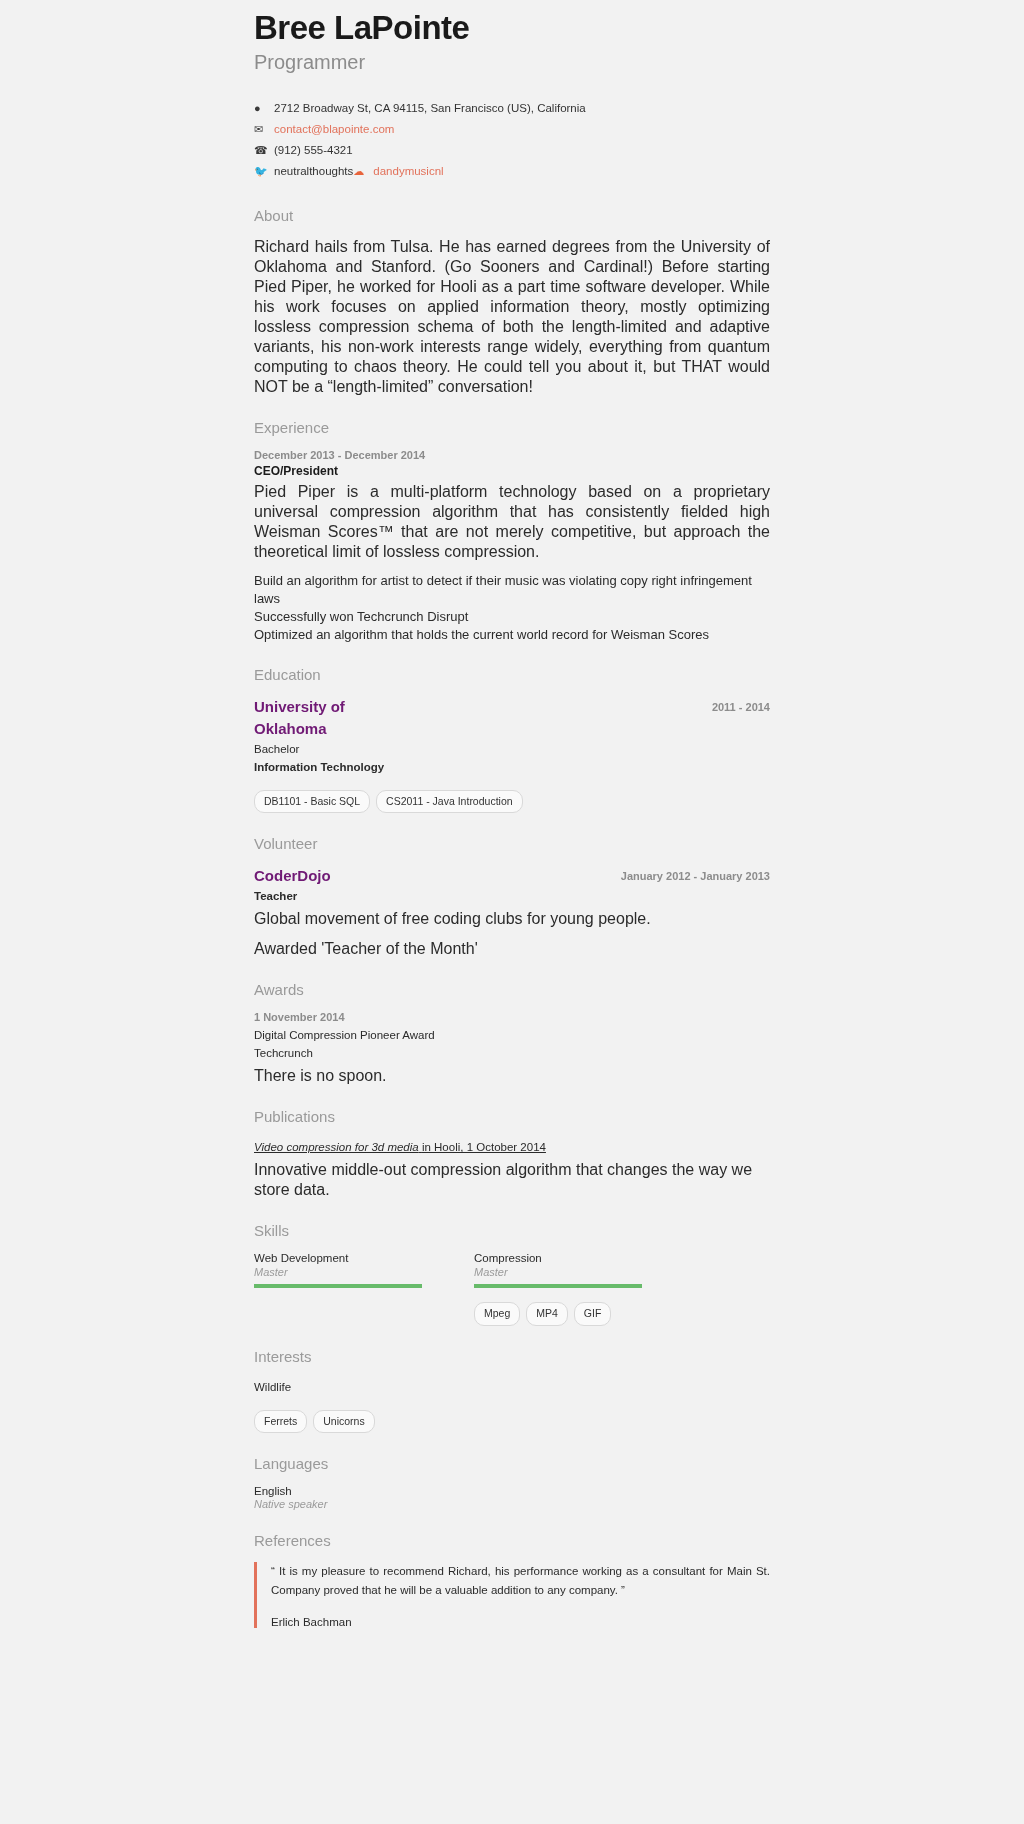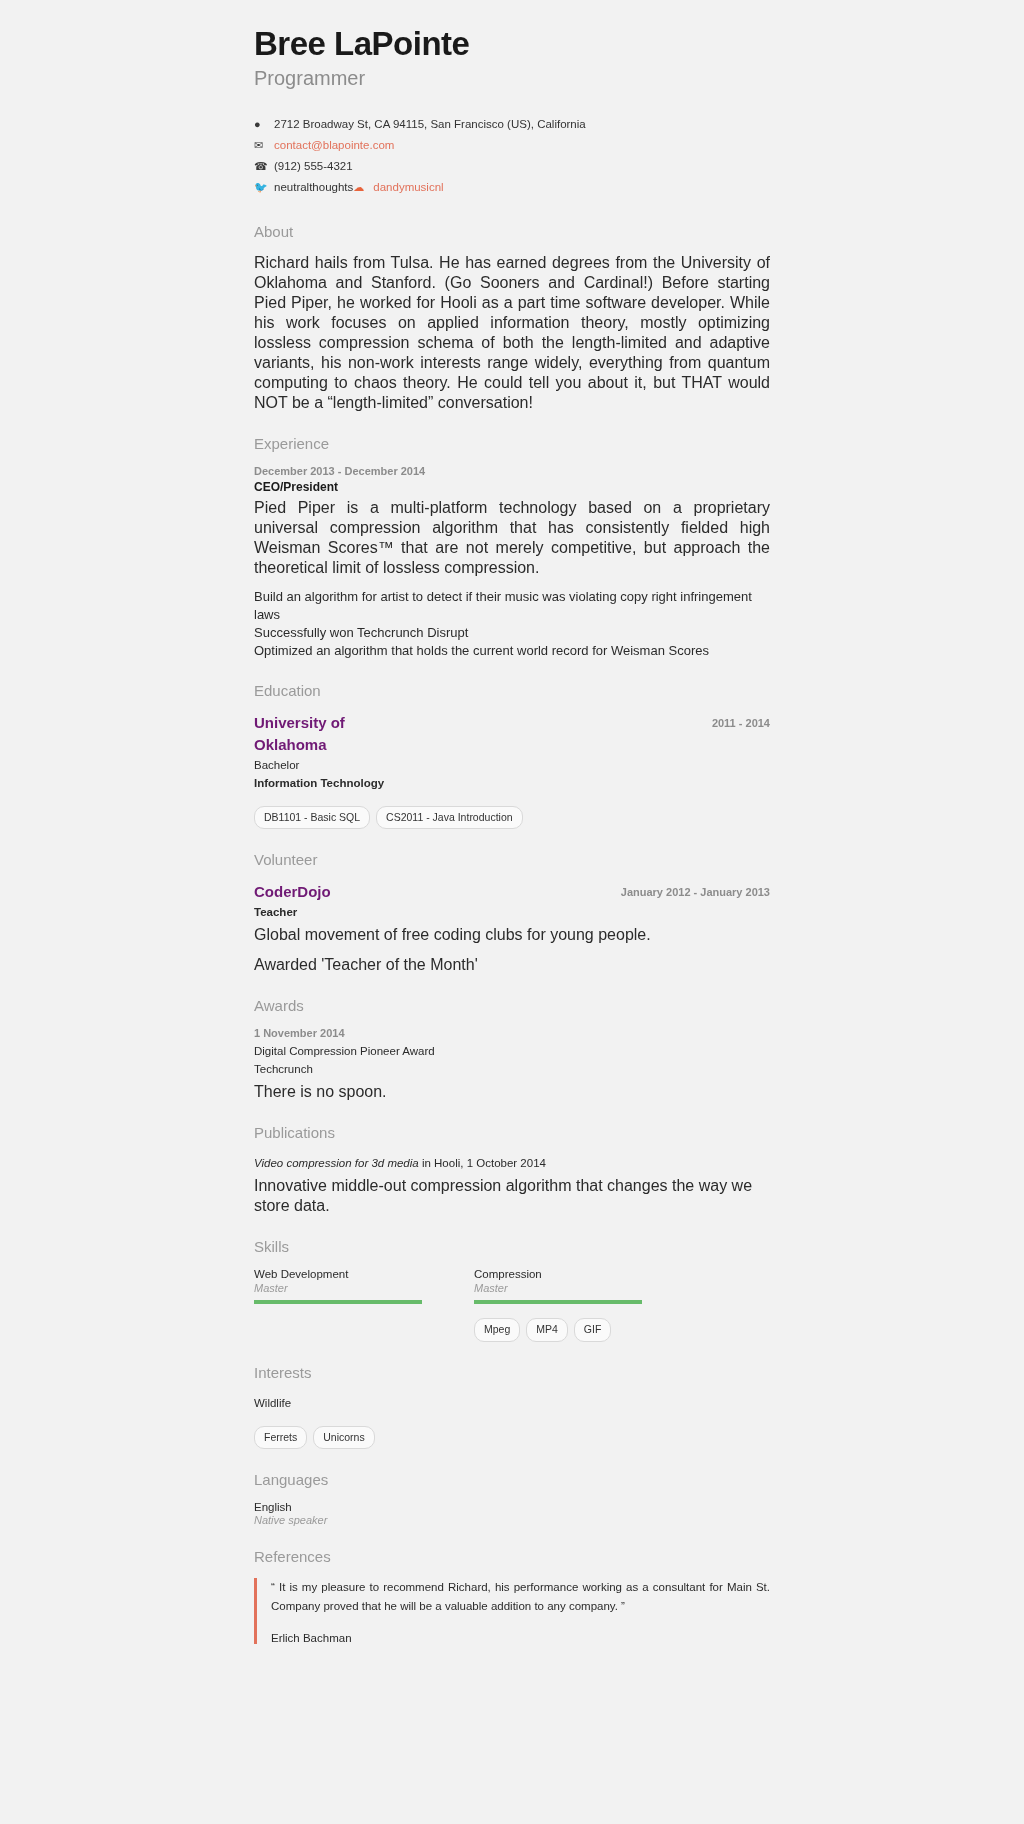--- a/index.html
+++ b/index.html
@@ -15,21 +15,21 @@
     min-height: 1824px;
     position: relative;
   }
   .page {
     width: 1024px;
     padding: 0;
   }
   .sheet {
     margin: 0 auto;
     width: 516px;
-    padding-top: 24px;
+    padding-top: 8px;
     padding-bottom: 40px;
   }
   
   .name {
     font-size: 33px;
     font-weight: bold;
     letter-spacing: -0.5px;
     color: #1a1a1a;
     margin: 0 0 2px 0;
     line-height: 1.2;
@@ -142,21 +142,21 @@
   .skills-grid { display: flex; gap: 52px; margin-top: 4px; }
   .skill-col { width: 168px; }
   .skill-name { font-size: 11.5px; color: #2b2b2b; margin-bottom: 2px; }
   .skill-level { font-size: 11px; font-style: italic; color: #9a9a9a; margin-bottom: 6px; }
   .bar-track { height: 4px; background: #dcdcdc; width: 100%; }
   .bar-fill { height: 4px; background: #67bb6a; }
 
   .lang-name { font-size: 11.5px; margin-bottom: 1px; }
   .lang-level { font-size: 11px; font-style: italic; color: #9a9a9a; }
 
-  .pub-title { font-size: 11.5px; line-height: 18px; }
+  .pub-title { font-size: 11.5px; line-height: 18px; text-decoration: underline; }
   .pub-title em { font-style: italic; }
 
   .quote {
     border-left: 3px solid #e2725b;
     padding-left: 14px;
     margin-top: 10px;
   }
   .quote p {
     font-size: 11.5px;
     line-height: 19px;

